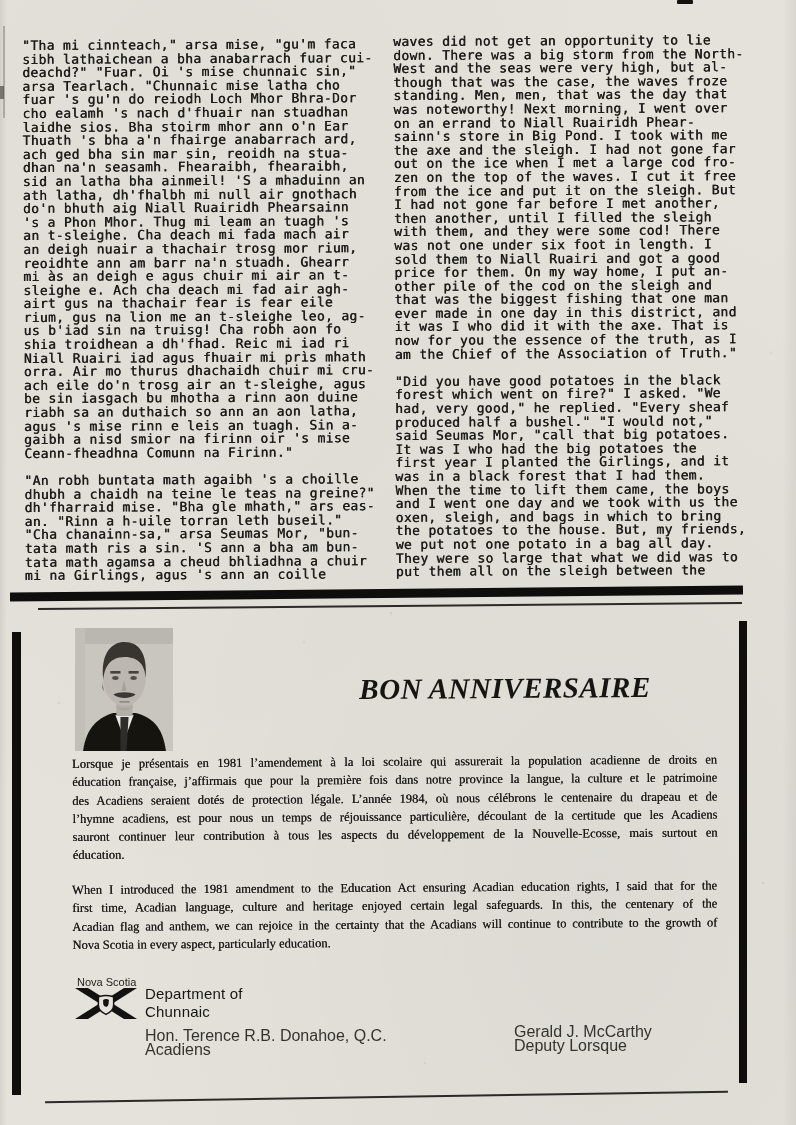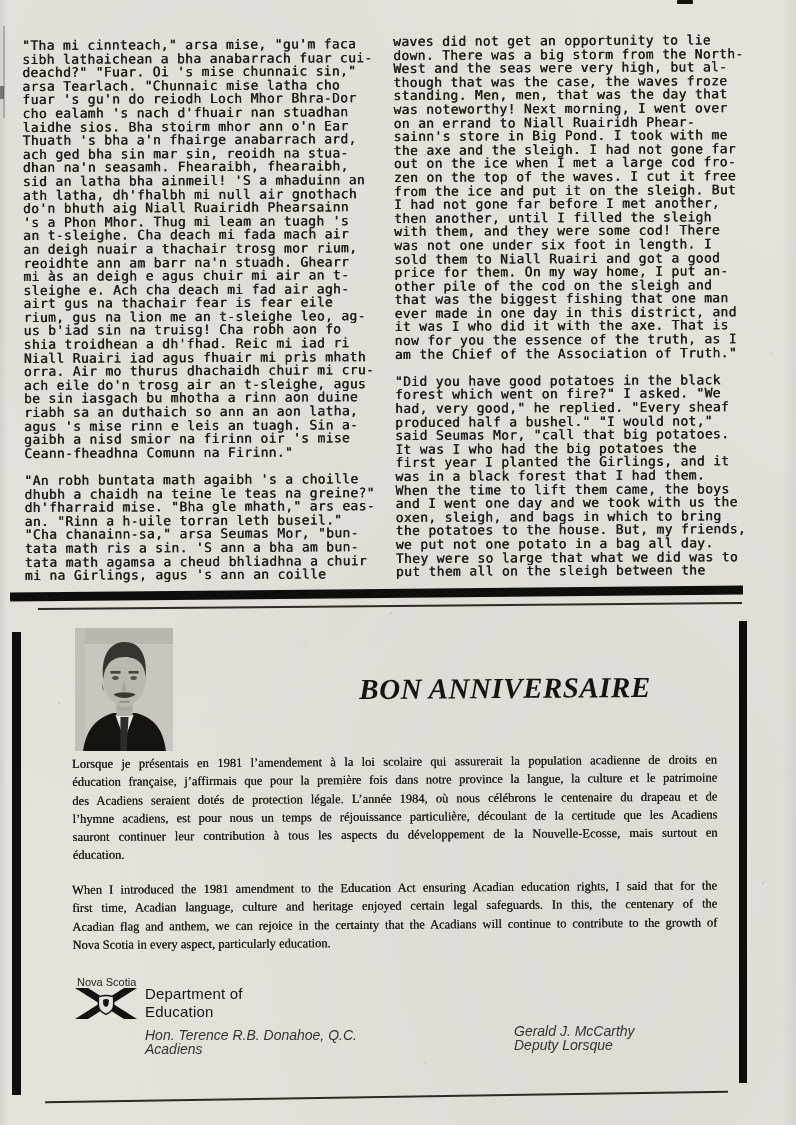--- a/index.html
+++ b/index.html
@@ -49,21 +49,21 @@
   .para-english{top:881px;}
   .jline{text-align:justify;text-align-last:justify;}
   .para .jline:last-child{text-align-last:left;}
   
   .ns-label{position:absolute;left:77px;top:976px;font-size:11px;line-height:12px;color:#24221e;}
   .ns-x{position:absolute;left:75px;top:988px;width:62px;height:31px;}
   .dept{
     position:absolute;left:145px;top:985px;
     font-weight:normal;font-size:15px;line-height:17.5px;color:#171511;letter-spacing:0.2px;
   }
-  .sig{position:absolute;font-size:14px;line-height:13.5px;color:#35332e;font-style:italic;}
+  .sig{position:absolute;font-size:16px;line-height:13.5px;color:#35332e;}
   .sig-minister{left:145px;top:1029px;}
   .sig-deputy{left:514px;top:1025px;}
   
   .mark-dash{position:absolute;left:677px;top:0;width:16px;height:4px;background:#14120f;border-radius:1px;}
   .mark-edge{position:absolute;left:0;top:86px;width:4px;height:13px;background:rgba(42,40,36,0.55);}
   .mark-line{position:absolute;left:3px;top:26px;width:2px;height:92px;background:rgba(70,67,62,0.3);}
   .speckles{
     position:absolute;left:0;top:0;width:2px;height:2px;background:transparent;
     box-shadow:
       128px 305px 1px rgba(55,52,47,.16), 636px 182px 1px rgba(55,52,47,.12),
@@ -224,21 +224,21 @@
 
   <div class="ns-label">Nova Scotia</div>
   <svg class="ns-x" viewBox="0 0 62 31">
     <polygon points="0,0 13,0 62,31 49,31" fill="#141210"></polygon>
     <polygon points="49,0 62,0 13,31 0,31" fill="#141210"></polygon>
     <path d="M31,7.5 C35,7.5 37.5,8.6 38.6,8.8 L38.6,17 C38.6,22 34.5,24.8 31,26.4 C27.5,24.8 23.4,22 23.4,17 L23.4,8.8 C24.5,8.6 27,7.5 31,7.5 Z" fill="#e5e2dc" stroke="#141210" stroke-width="1.4"></path>
     <path d="M28,12 C30,10.8 32.5,10.8 34,12 C33.4,14 34.2,16.2 32.6,18.2 C31,19.4 29.3,18.6 28.4,16.8 C27.8,15 28.5,13.6 28,12 Z" fill="#141210"></path>
   </svg>
   <div class="dept">
     <div>Department of</div>
-    <div>Education</div>
+    <div>Chunnaic</div>
   </div>
 
   <div class="sig sig-minister">
     <div>Hon. Terence R.B. Donahoe, Q.C.</div>
     <div>Acadiens</div>
   </div>
   <div class="sig sig-deputy">
     <div>Gerald J. McCarthy</div>
     <div>Deputy Lorsque</div>
   </div>

